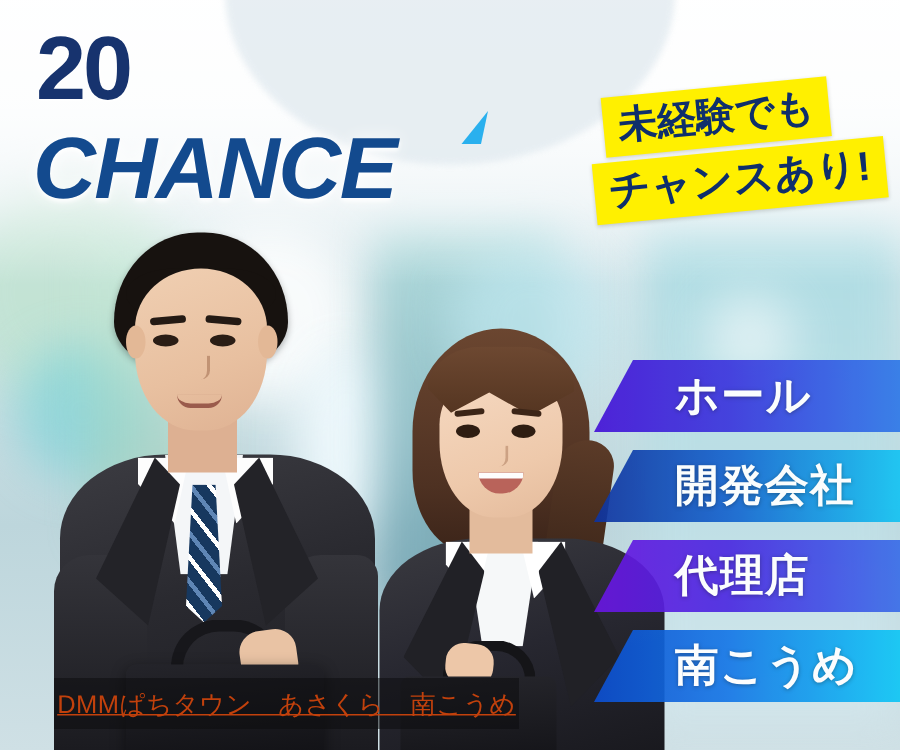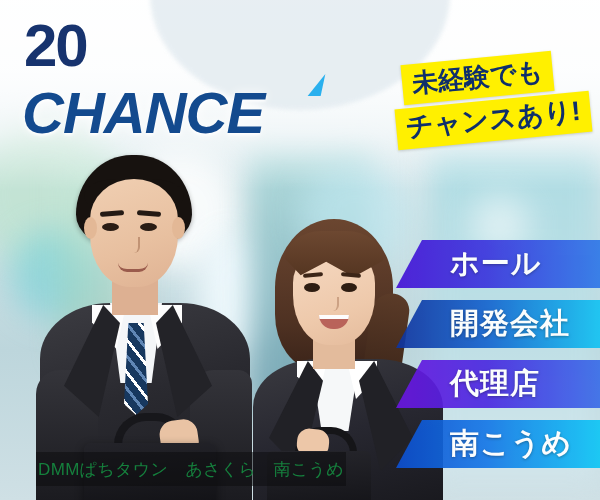--- a/index.html
+++ b/index.html
@@ -218,21 +218,21 @@
   .bar.b4{top:184px;background:linear-gradient(90deg,#6a16e0 0%,#4a2ae0 45%,#3a6de8 100%);}
   .bar.b5{top:244px;background:linear-gradient(90deg,#0e4fd0 0%,#1578e6 45%,#0fc6f5 100%);}
 
   
   .caption{
     position:absolute;left:36px;top:452px;width:310px;height:34px;
     background:rgba(12,12,14,.52);
     display:flex;align-items:center;justify-content:center;
   }
   .caption span{
-    color:#15803d;font-size:17px;letter-spacing:.3px;white-space:nowrap;
+    color:#c2410c;font-size:17px;letter-spacing:.3px;white-space:nowrap;text-decoration:underline;
   }
 </style>
 </head>
 <body>
 
 <div id="banner">
 
   <div class="bg-base"></div>
   <div class="bokeh" style="left:-30px;top:120px;width:150px;height:150px;background:#bfe3d0;opacity:.8;"></div>
   <div class="bokeh" style="left:10px;top:230px;width:90px;height:90px;background:#7fd3d8;opacity:.7;"></div>

